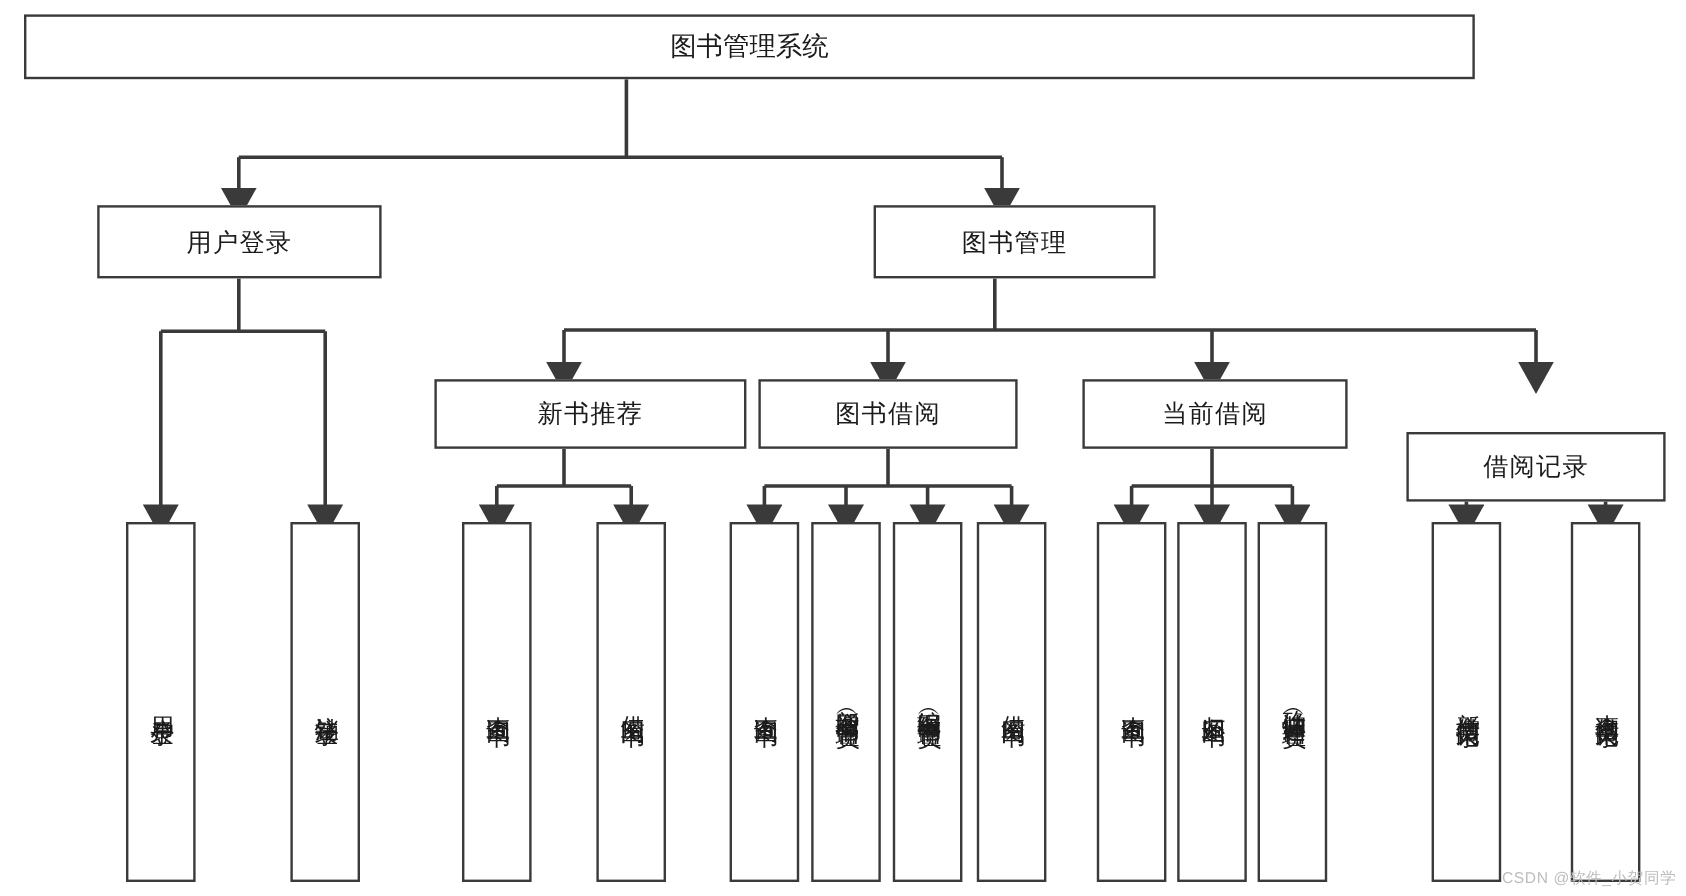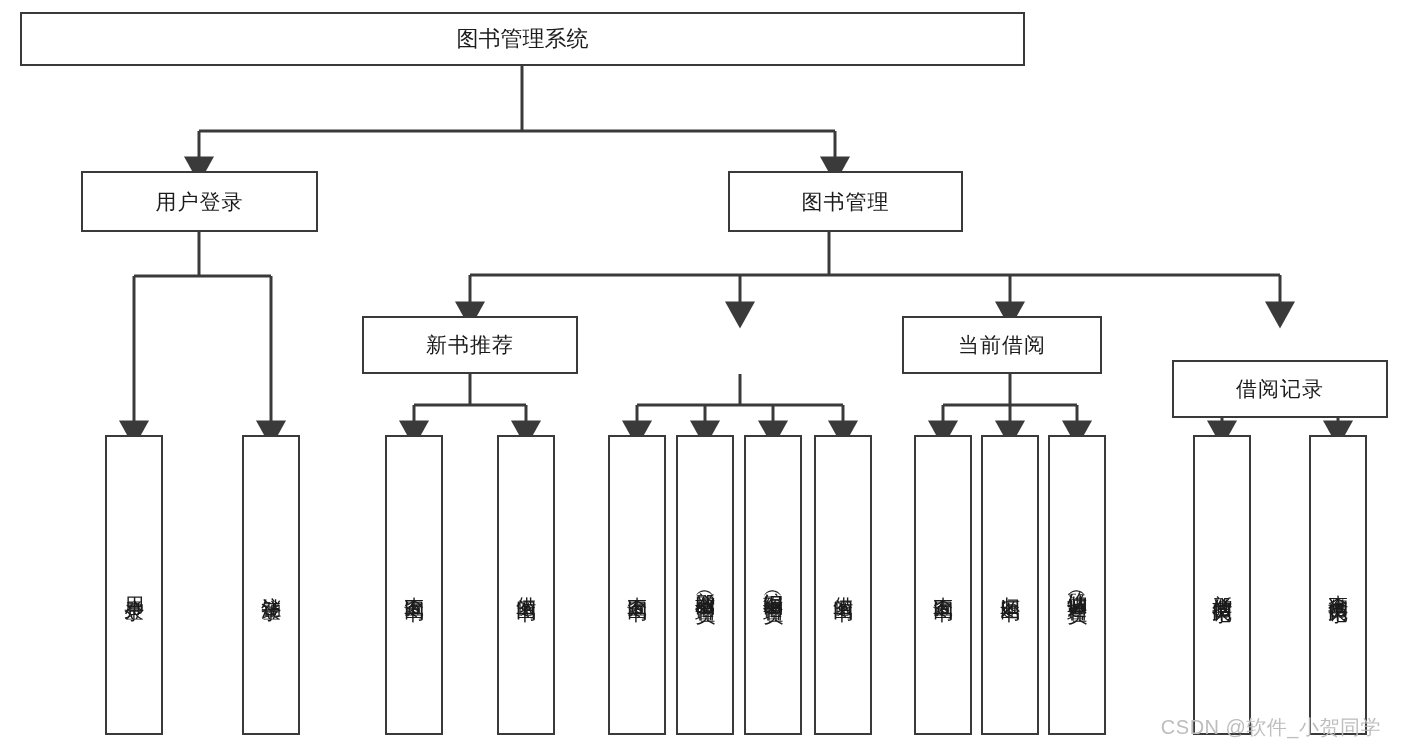--- a/index.html
+++ b/index.html
@@ -11,21 +11,21 @@
         border:2.5px solid #3a3a3a;display:flex;align-items:center;
         justify-content:center;color:#1b1b1b;}
   .node.h{font-size:21px;letter-spacing:1px;}
   .node.root{font-size:22px;}
   .leaf{position:absolute;box-sizing:border-box;background:#ffffff;
         border:2.5px solid #3a3a3a;display:flex;align-items:center;
         justify-content:center;overflow:hidden;}
   .vtext{writing-mode:vertical-rl;text-orientation:upright;
          font-size:20px;line-height:1.18;letter-spacing:2px;color:#1b1b1b;
          white-space:nowrap;}
-  .wm{position:absolute;right:24px;bottom:6px;font-size:20px;color:#bdbdbd;
+  .wm{position:absolute;right:8px;bottom:6px;font-size:13px;color:#bdbdbd;
       letter-spacing:.5px;white-space:nowrap;}
 </style>
 </head>
 <body>
 
 <div id="stage">
 
   <svg id="wires" viewBox="0 0 1405 747" xmlns="http://www.w3.org/2000/svg">
     <defs>
       <marker id="ar" markerWidth="11" markerHeight="11" refX="1.2" refY="5" orient="auto" markerUnits="strokeWidth">
@@ -69,35 +69,38 @@
       <path d="M1010,405 L1010,424" marker-end="url(#ar)"></path>
       <path d="M1077,405 L1077,424" marker-end="url(#ar)"></path>
 
       <path d="M1280,374 L1280,405"></path>
       <path d="M1222,405 L1338,405"></path>
       <path d="M1222,405 L1222,424" marker-end="url(#ar)"></path>
       <path d="M1338,405 L1338,424" marker-end="url(#ar)"></path>
     </g>
   </svg>
 
-  <div class="node root" style="left:20px;top:12px;width:1005px;height:54px;">
+  <div class="node root" style="left:20px;top:12px;width:1209px;height:54px;">
     <span>图书管理系统</span>
   </div>
 
   <div class="node h" style="left:81px;top:171px;width:237px;height:61px;">
     <span>用户登录</span>
   </div>
   <div class="node h" style="left:728px;top:171px;width:235px;height:61px;">
     <span>图书管理</span>
   </div>
 
-  <div class="node h" style="left:362px;top:316px;width:216px;height:58px;">
+  <div class="node h" style="left:362px;top:316px;width:260px;height:58px;">
     <span>新书推荐</span>
   </div>
-  <div class="node h" style="left:902px;top:316px;width:200px;height:58px;justify-content:center;">
+  <div class="node h" style="left:632px;top:316px;width:216px;height:58px;">
+    <span>图书借阅</span>
+  </div>
+  <div class="node h" style="left:902px;top:316px;width:221px;height:58px;justify-content:center;">
     <span>当前借阅</span>
   </div>
   <div class="node h" style="left:1172px;top:316px;width:216px;height:58px;margin-top:44px;">
     <span>借阅记录</span>
   </div>
 
   <div class="leaf" style="left:105px;top:435px;width:58px;height:300px;">
     <span class="vtext">用户登录</span>
   </div>
   <div class="leaf" style="left:242px;top:435px;width:58px;height:300px;">

